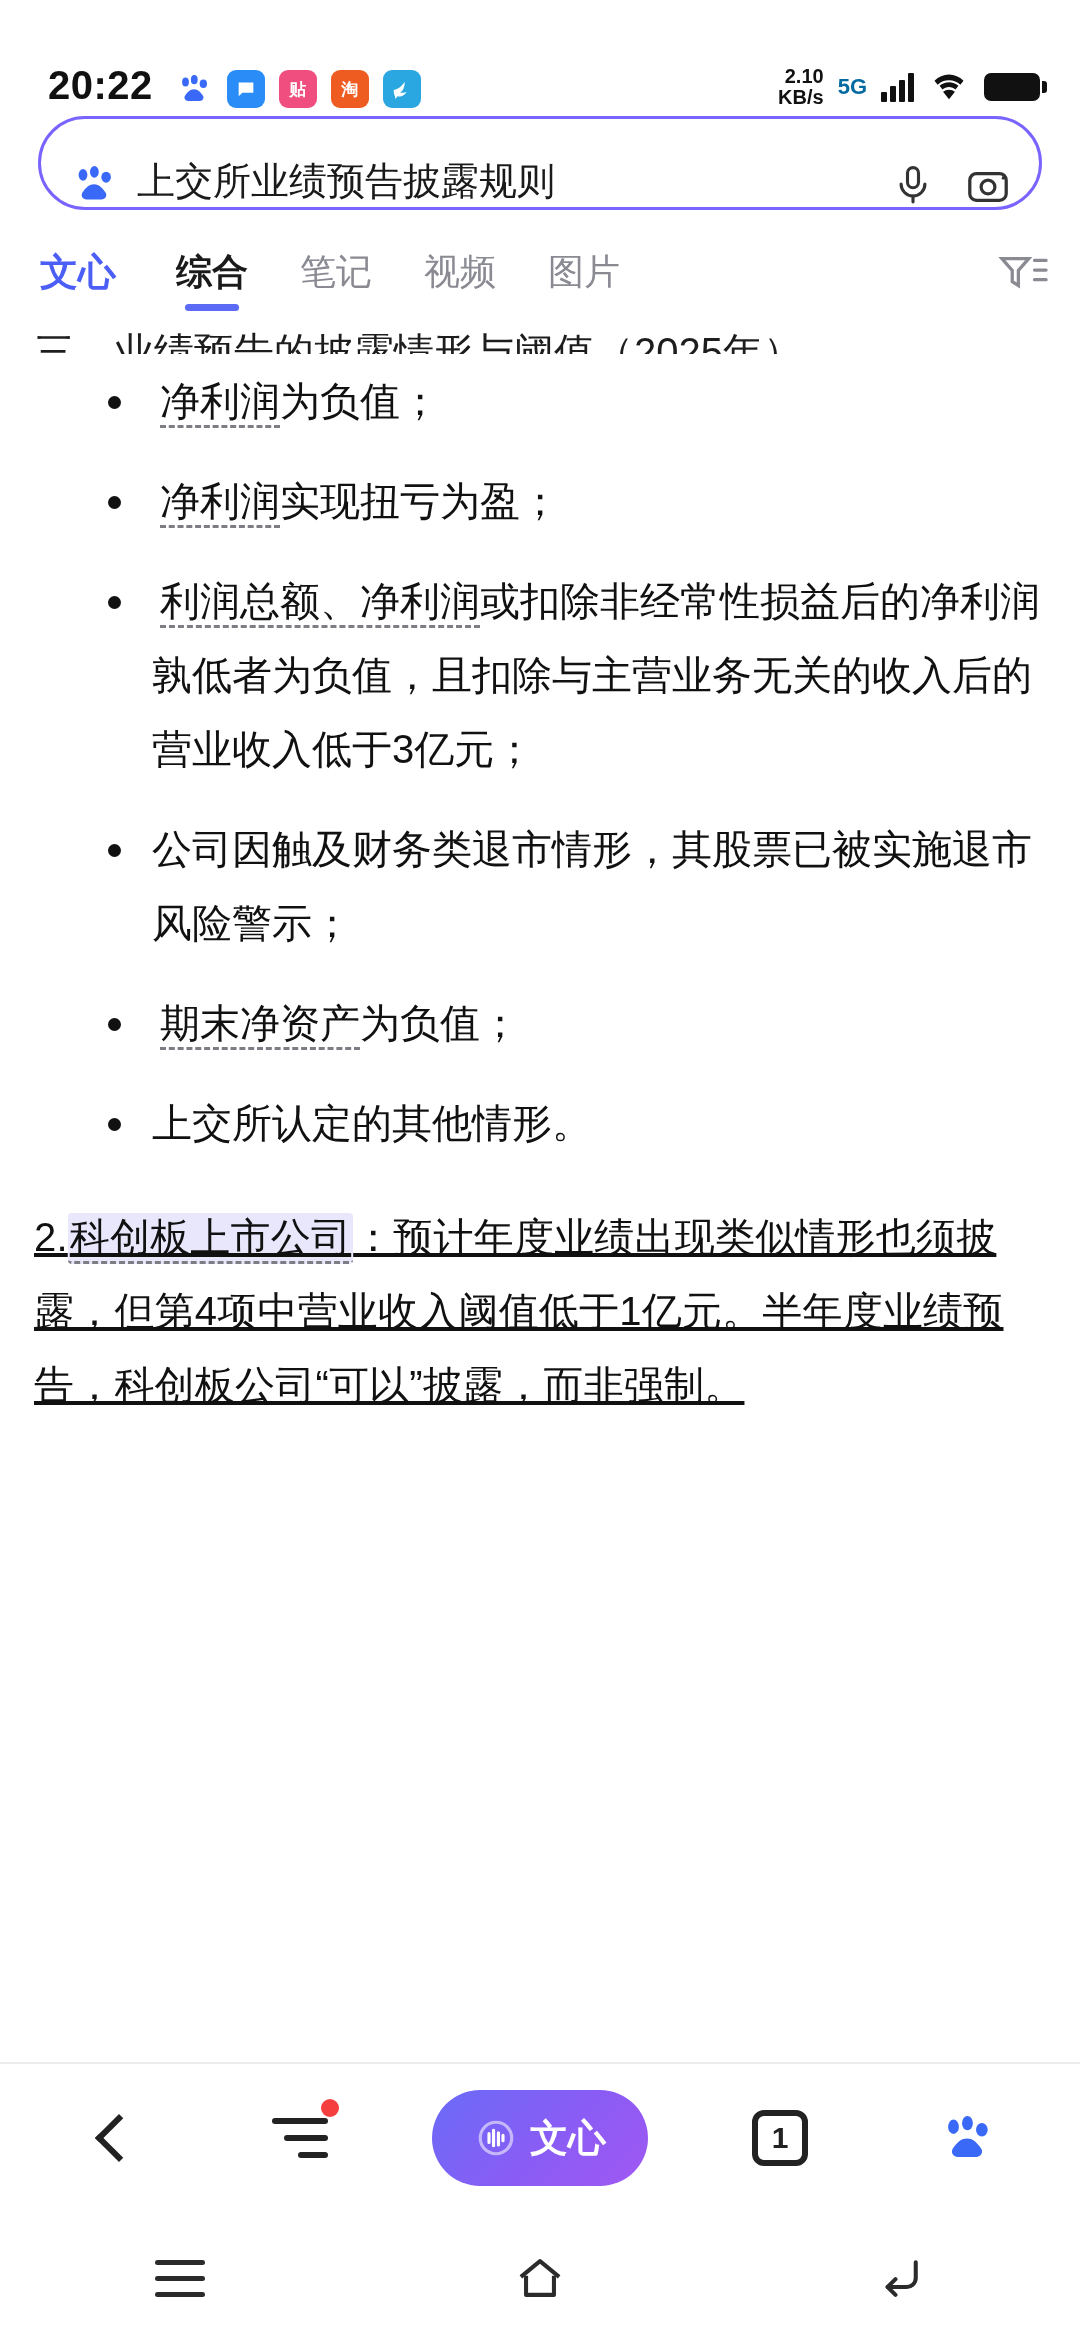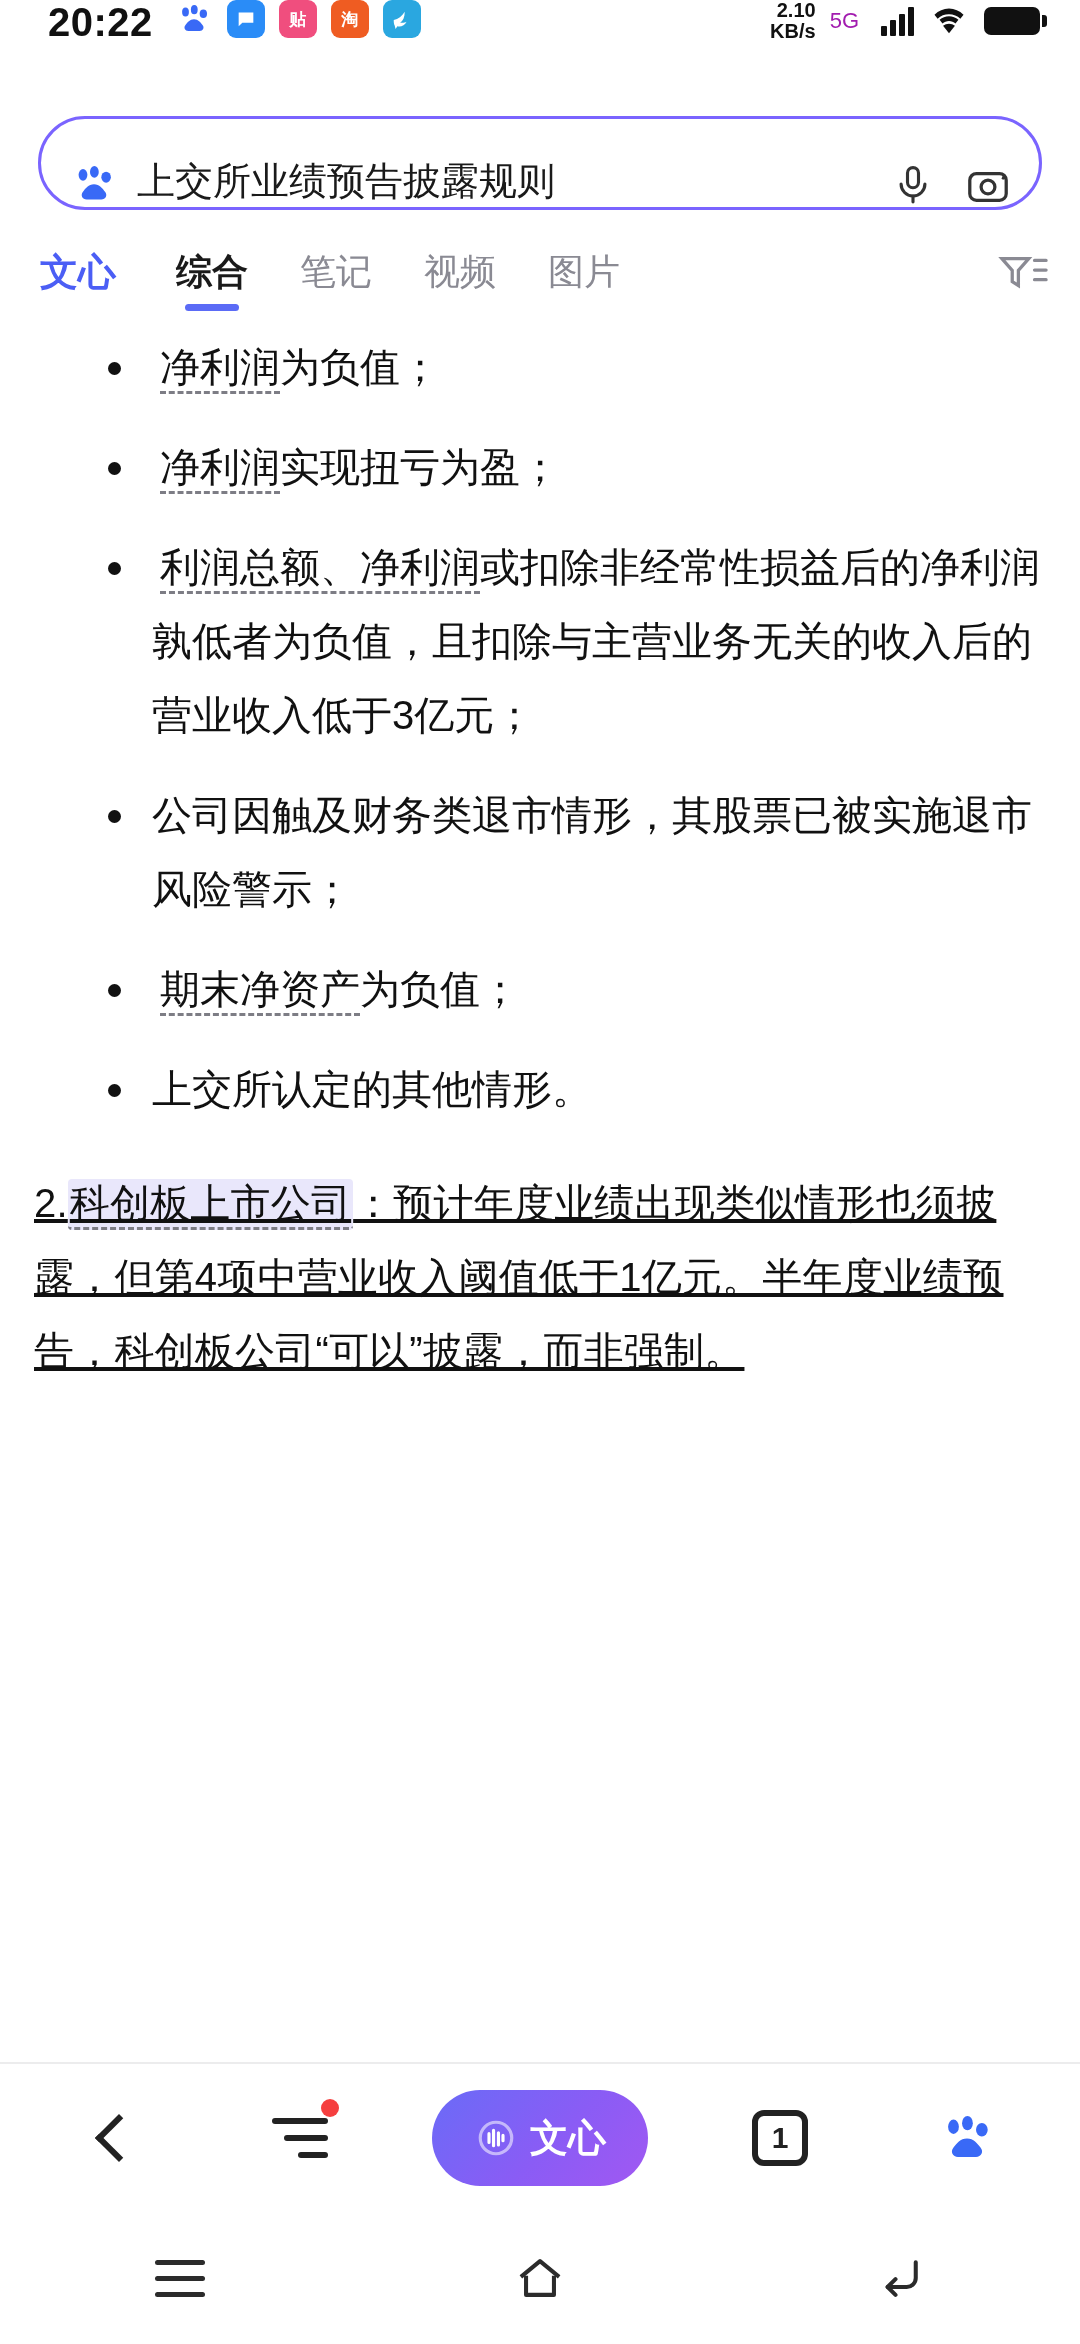--- a/index.html
+++ b/index.html
@@ -16,21 +16,21 @@
     background: #ffffff;
     display: flex;
     flex-direction: column;
   }
 
   
   .statusbar {
     height: 108px;
     flex: 0 0 108px;
     display: flex;
-    align-items: flex-start;
+    align-items: flex-end;
     padding: 0 40px 0 48px;
     background: #ffffff;
   }
   .status-time {
     font-size: 40px;
     font-weight: 600;
     color: #111;
     letter-spacing: 0.5px;
     margin-right: 22px;
   }
@@ -47,21 +47,21 @@
   .app-ico.orange{ background: #ef5c22; font-size: 17px;}
   .app-ico.cyan  { background: #2aa7e0; font-size: 17px;}
 
   .status-right {
     margin-left: auto;
     display: flex; align-items: center; gap: 14px;
   }
   .net-speed {
     font-size: 20px; line-height: 1.05; color: #111; text-align: right; font-weight: 600;
   }
-  .five-g { font-size: 22px; font-weight: 400; color:#a21caf; margin-right: 8px;}
+  .five-g { font-size: 22px; font-weight: 700; color:#0369a1; margin-right: 0;}
   .bars { display: flex; align-items: flex-end; gap: 3px; height: 30px;}
   .bars i { width: 6px; background: #111; display: block; border-radius: 1px;}
   .bars i:nth-child(1){height: 10px;}
   .bars i:nth-child(2){height: 16px;}
   .bars i:nth-child(3){height: 22px;}
   .bars i:nth-child(4){height: 29px;}
   .battery {
     width: 56px; height: 28px; border-radius: 7px; background: #111; position: relative;
   }
   .battery:after{
@@ -377,20 +377,21 @@
     <div class="tab-filter">
       <svg width="50" height="44" viewBox="0 0 26 22" fill="none" stroke="#8a8a93" stroke-width="1.7" stroke-linecap="round">
         <path d="M2 4h14l-5.4 6.2V18l-3.2-2v-5.8z"></path>
         <path d="M19 5h6M19 10h6M19 15h6"></path>
       </svg>
     </div>
   </div>
 
   <div class="content">
 
+    <div class="clipped-line">三、业绩预告的披露情形与阈值（2025年）</div>
 
 
     <ul class="bullets">
       <li><span class="u-dash">净利润</span><span>为负值；</span></li>
       <li><span class="u-dash">净利润</span><span>实现扭亏为盈；</span></li>
       <li><span class="u-dash">利润总额、净利润</span><span>或扣除非经常性损益后的净利润孰低者为负值，且扣除与主营业务无关的收入后的营业收入低于3亿元；</span></li>
       <li><span>公司因触及财务类退市情形，其股票已被实施退市风险警示；</span></li>
       <li><span class="u-dash">期末净资产</span><span>为负值；</span></li>
       <li><span>上交所认定的其他情形。</span></li>
     </ul>

